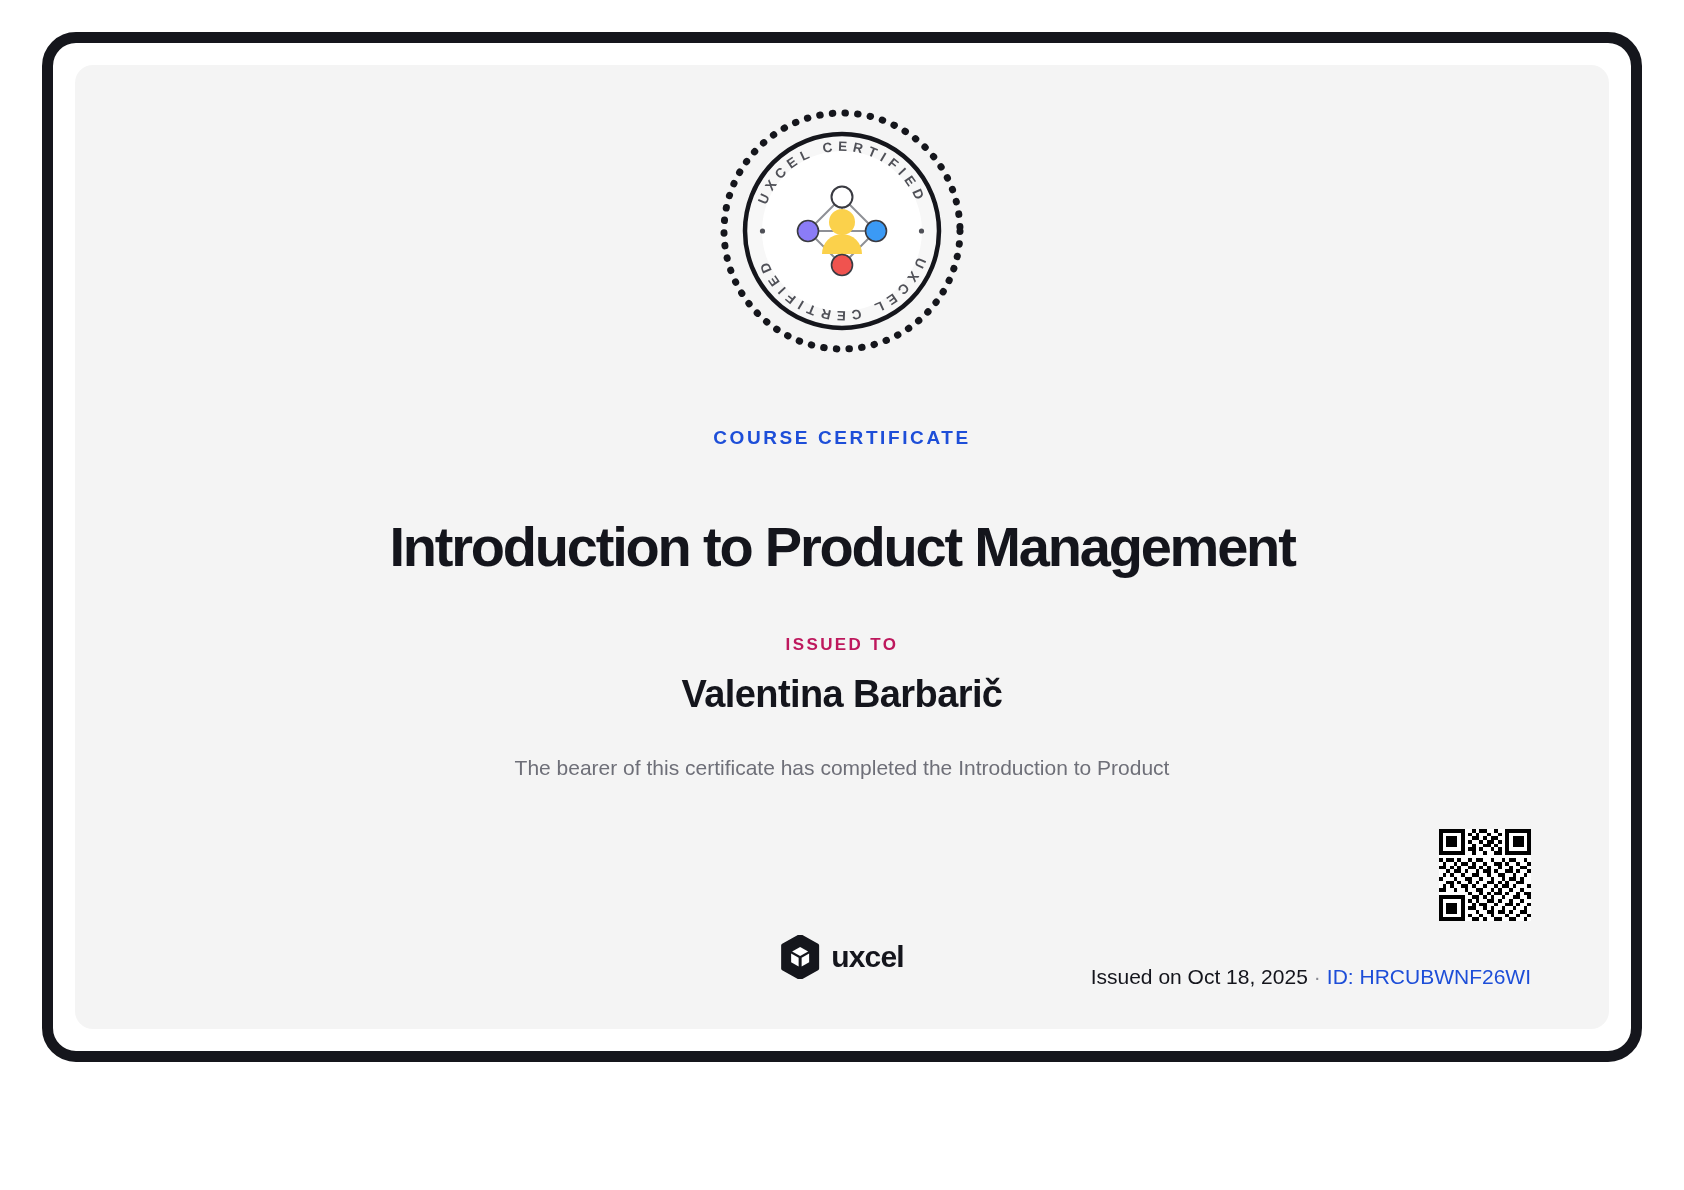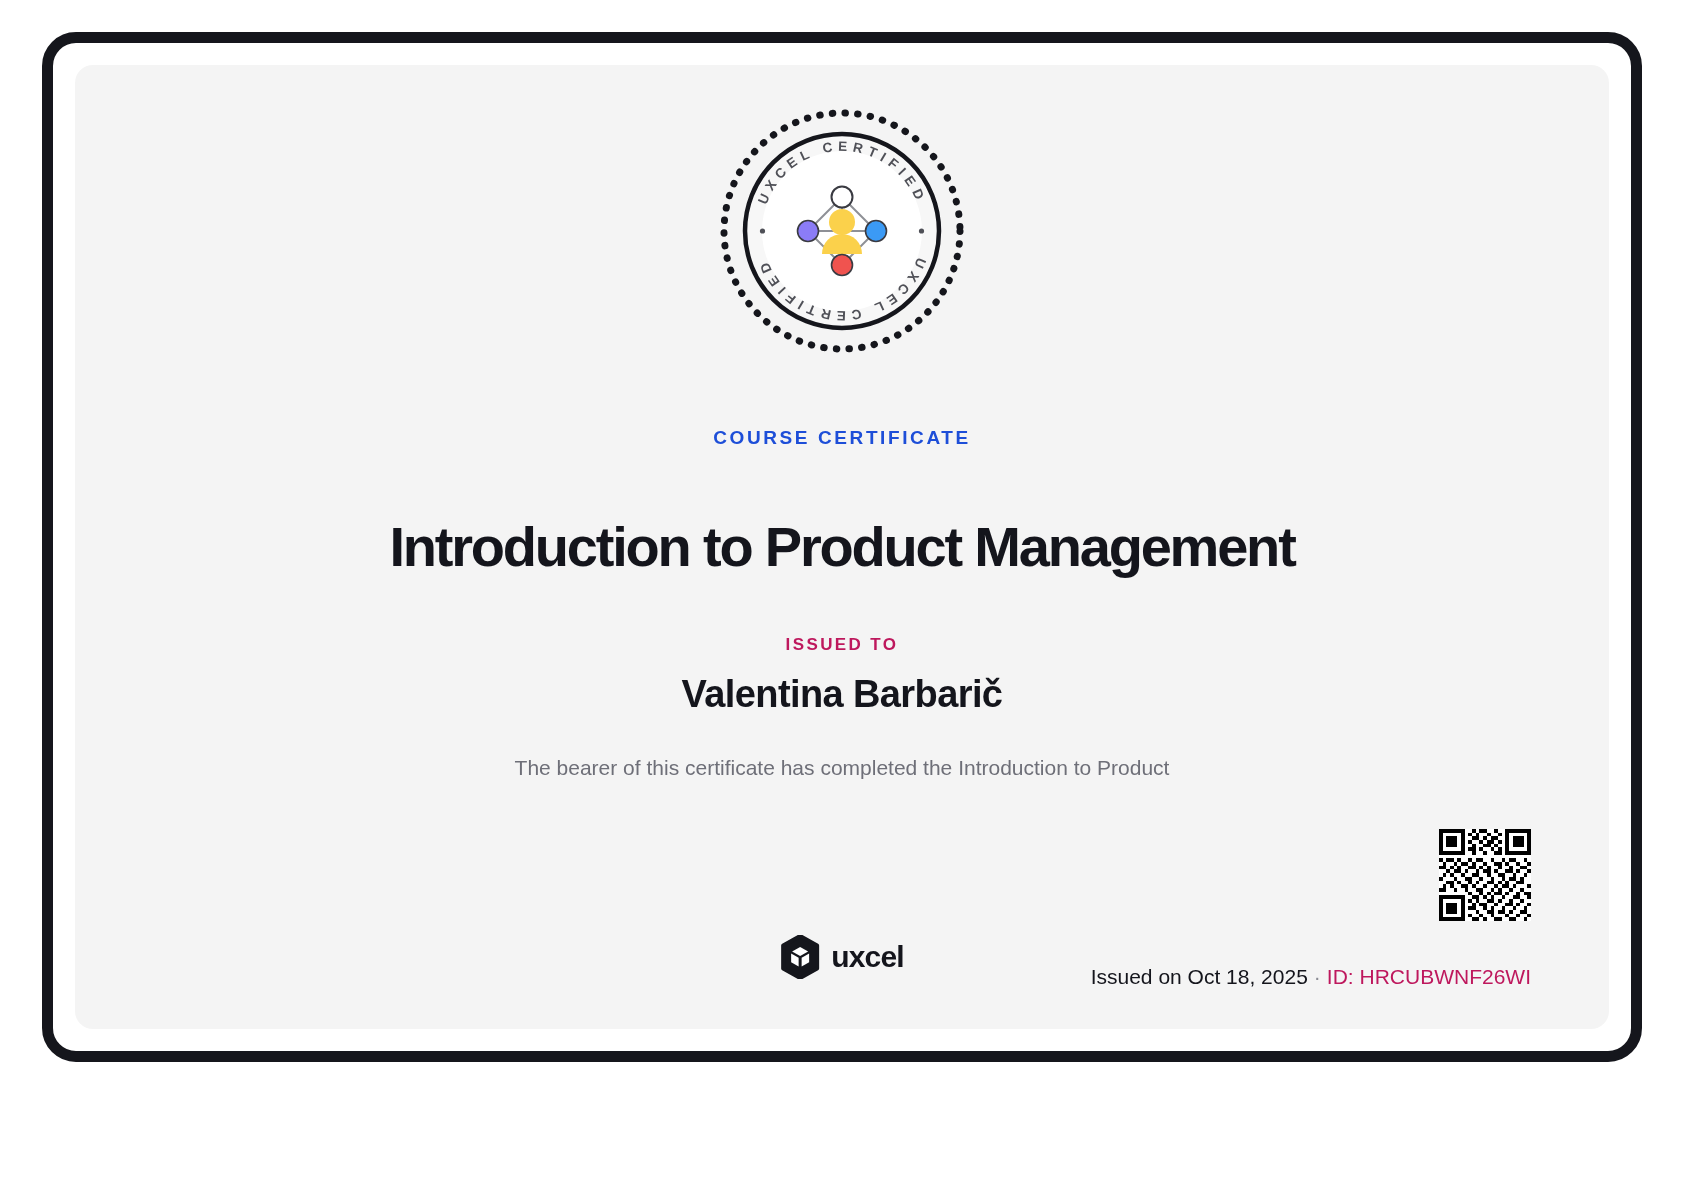--- a/index.html
+++ b/index.html
@@ -147,21 +147,21 @@
   .meta-block {
     position: absolute;
     right: 78px;
     bottom: 40px;
     text-align: right;
     font-size: 21px;
     color: #14151c;
     white-space: nowrap;
   }
   .meta-dot { color: #8a8b93; padding: 0 6px; }
-  .meta-id { color: #be185d; }
+  .meta-id { color: #1d4ed8; }
 
   .qr-code {
     position: absolute;
     right: 78px;
     bottom: 108px;
     width: 92px;
     height: 92px;
   }
   .qr-code svg { display: block; width: 92px; height: 92px; }
 </style>

